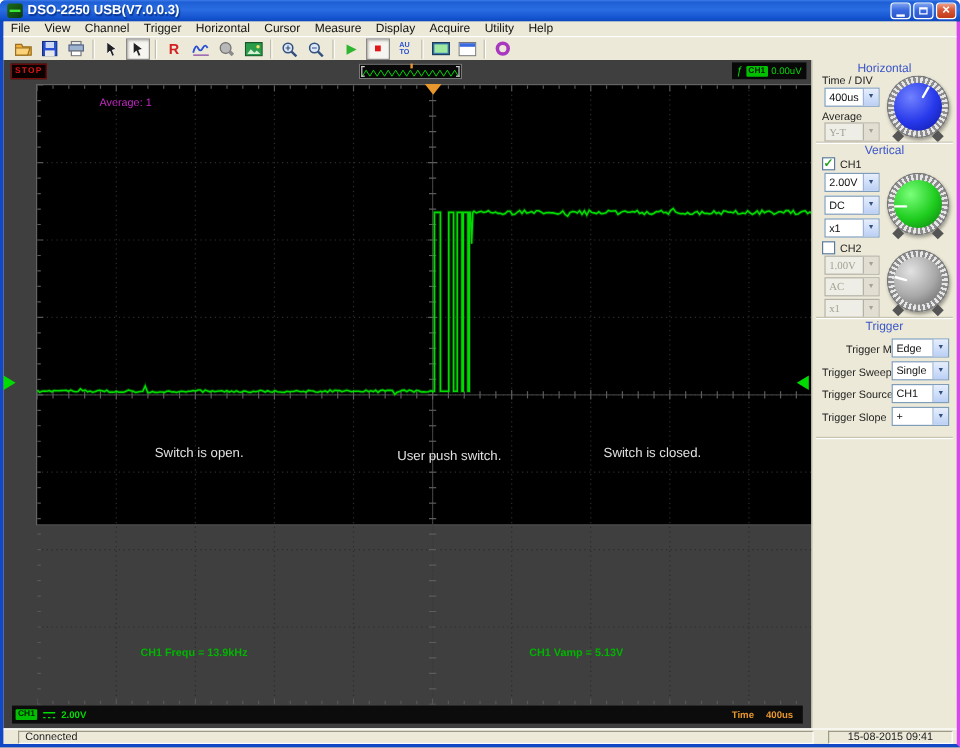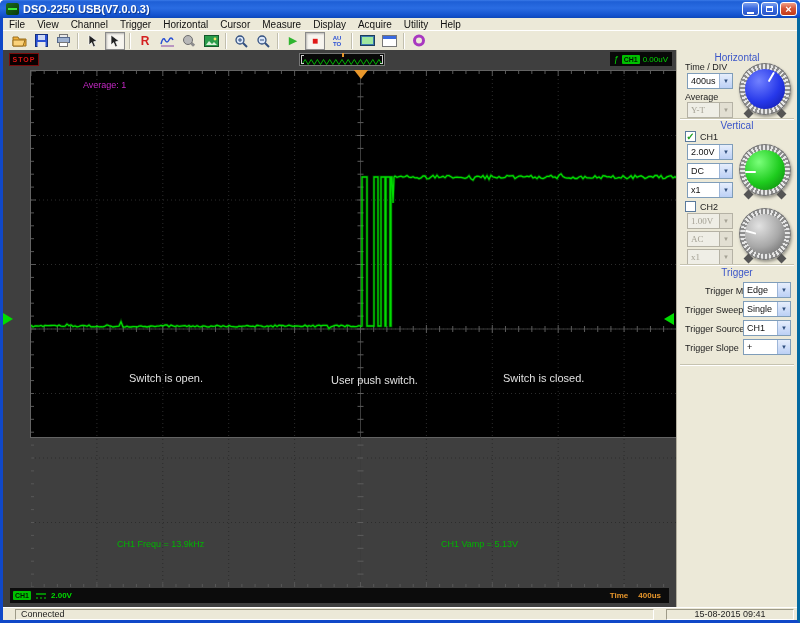--- a/index.html
+++ b/index.html
@@ -1,18 +1,18 @@
 <!DOCTYPE html>
 <html style="--trace: #00dc00; --badge: #00c000; --magenta: #c428c4; --orange: #e8972c; --titleblue: #3a55c8;"><head>
 <meta charset="utf-8">
 <style>
   * { margin:0; padding:0; box-sizing:border-box; }
   html,body { width:800px; height:623px; overflow:hidden; font-family:"Liberation Sans", sans-serif; }
   .window { position:relative; width:800px; height:623px; background:#ece9d8;
-    border-left:3px solid #1048c8; border-right:3px solid #0369a1; border-bottom:3px solid #1048c8;
+    border-left:3px solid #1048c8; border-right:3px solid #d946ef; border-bottom:3px solid #1048c8;
     border-radius:5px 5px 0 0;padding-left:48px; }
 
   
   .titlebar { position:absolute; left:-3px; top:0; width:800px; height:18px;
     background:linear-gradient(180deg,#3a7ae8 0%,#1e5fd6 10%,#2a6ce2 45%,#1352ce 85%,#0d47b8 100%);
     border-radius:5px 5px 0 0; display:flex; align-items:center; padding:0 3px; }
   .app-icon { width:13px; height:12px; margin:0 4px 0 3px; border-radius:2px;
     background:linear-gradient(135deg,#1c6a1c,#0a3a0a); position:relative; }
   .app-icon::after { content:""; position:absolute; left:2px; right:2px; top:5px; height:2px; background:#3ae83a; }
   .title-text { color:#fff; font-size:11px; font-weight:bold; text-shadow:1px 1px 1px #08338a; }
@@ -57,21 +57,21 @@
   .trig-sym { color:var(--trace,#00dc00); font-size:9px; font-style:italic; line-height:1; }
   .chan-badge { background:var(--badge,#00c000); color:#001a00; font-size:7px; font-weight:bold;
     padding:1px 2px; line-height:1; border-radius:1px; }
   .trig-level-txt { color:var(--trace,#00dc00); font-size:8px; }
 
   .display { position:absolute; left:7px; top:20px; width:659px; height:368px; background:#000;
     border:1px solid #636363;margin-left:20px; }
   .display svg { position:absolute; left:0; top:0; }
   .avg-label { position:absolute; left:52px; top:9px; color:var(--magenta,#c428c4); font-size:9px; }
   .annot { position:absolute; color:#e0e0e0; font-size:11px; white-space:nowrap; }
-  .meas { position:absolute; color:#00b400; font-size:9px; font-weight:normal; white-space:nowrap; }
+  .meas { position:absolute; color:#00b400; font-size:9px; font-weight:bold; white-space:nowrap; }
   .trig-pos-marker { position:absolute; left:323px; top:-1px; width:0; height:0;
     border-left:7px solid transparent; border-right:7px solid transparent;
     border-top:9px solid var(--orange,#e8972c); }
   .marker-left { position:absolute; left:0; top:263px; width:0; height:0;
     border-top:6px solid transparent; border-bottom:6px solid transparent;
     border-left:10px solid var(--trace,#00dc00); }
   .marker-right { position:absolute; left:661px; top:263px; width:0; height:0;
     border-top:6px solid transparent; border-bottom:6px solid transparent;
     border-right:10px solid var(--trace,#00dc00); }
 
@@ -111,21 +111,21 @@
     transform-origin:0 50%; border-radius:1px; }
   .kfoot { position:absolute; bottom:-2px; width:7px; height:7px; background:#555; transform:rotate(45deg); }
   .kfoot.f1 { left:6px; } .kfoot.f2 { right:6px; }
 
   
   .statusbar { position:absolute; left:0; top:607px; width:794px; height:13px; background:#ece9d8;
     border-top:1px solid #fff; display:flex; align-items:center; }
   .scell { height:11px; border:1px solid; border-color:#9d9a87 #fff #fff #9d9a87; font-size:9px;
     color:#222; display:flex; align-items:center; padding:0 5px; }
   .scell.main { flex:1; margin:0 12px; }
-  .scell.date { width:128px; margin-right:3px; justify-content:center; }
+  .scell.date { width:104px; margin-right:3px; justify-content:center; }
 </style>
 </head>
 <body>
 
 <div class="window">
 
   <div class="titlebar">
     <span class="app-icon"></span>
     <span class="title-text">DSO-2250 USB(V7.0.0.3)</span>
     <span class="tb-btns">

